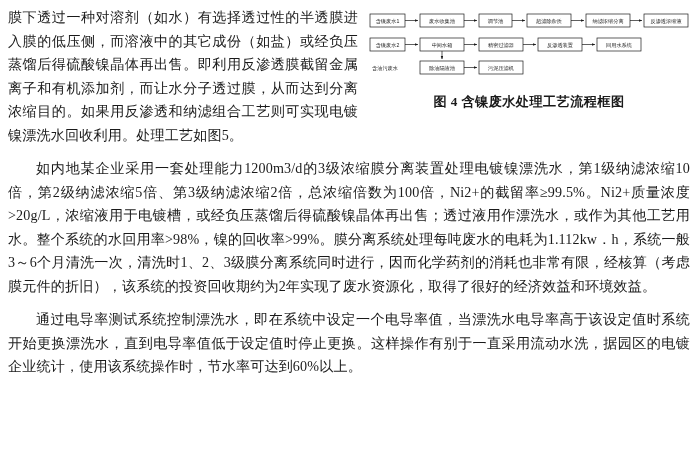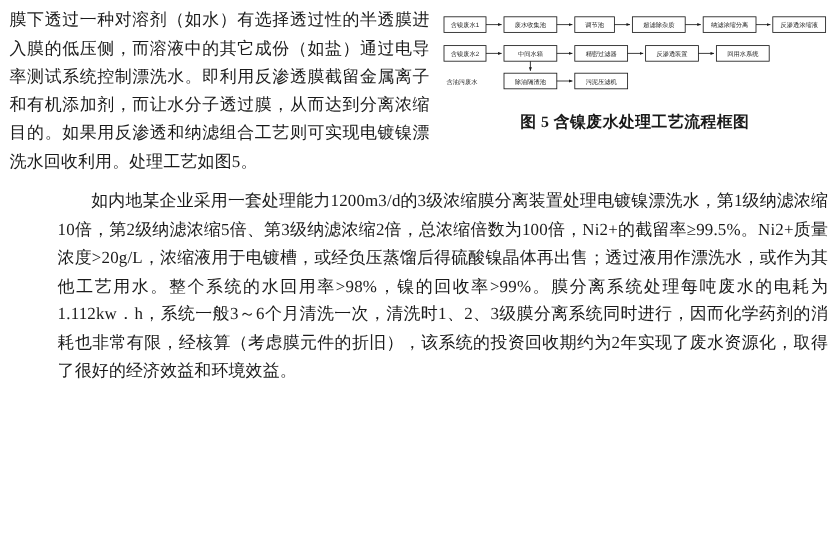--- a/index.html
+++ b/index.html
@@ -50,21 +50,20 @@
   p.body-text {
     margin: 0 0 1px 0;
     font-size: 14.1px;
     line-height: 23.5px;
     text-align: justify;
     text-justify: inter-ideograph;
     letter-spacing: 0.15px;
   }
   p.indent {
     text-indent: 28px;
-    margin-left: 40px;
   }
   .para-gap {
     height: 9px;
   }
   .clearer { clear: both; }
   
   .d-label {
     font-family: "Liberation Sans", sans-serif;
     font-size: 5.2px;
     fill: #1a1a1a;
@@ -129,30 +128,31 @@
             <text x="192" y="38.6">反渗透装置</text>
             <text x="251" y="38.6">回用水系统</text>
             <text x="74" y="61.6">除油隔渣池</text>
             <text x="133" y="61.6">污泥压滤机</text>
           </g>
           <g class="d-label" text-anchor="start" font-size="5.2">
             <text x="4" y="61.6">含油污废水</text>
           </g>
         </svg>
       </div>
-      <div class="fig-caption">图 5  含镍废水处理工艺流程框图</div>
+      <div class="fig-caption">图 4  含镍废水处理工艺流程框图</div>
     </div>
 
-    <p class="body-text">膜下透过一种对溶剂（如水）有选择透过性的半透膜进入膜的低压侧，而溶液中的其它成份（如盐）通过电导率测试系统控制漂洗水。即利用反渗透膜截留金属离子和有机添加剂，而让水分子透过膜，从而达到分离浓缩目的。如果用反渗透和纳滤组合工艺则可实现电镀镍漂洗水回收利用。处理工艺如图5。</p>
+    <p class="body-text">膜下透过一种对溶剂（如水）有选择透过性的半透膜进入膜的低压侧，而溶液中的其它成份（如盐）或经负压蒸馏后得硫酸镍晶体再出售。即利用反渗透膜截留金属离子和有机添加剂，而让水分子透过膜，从而达到分离浓缩目的。如果用反渗透和纳滤组合工艺则可实现电镀镍漂洗水回收利用。处理工艺如图5。</p>
   </div>
 
   <div class="clearer"></div>
   <div class="para-gap"></div>
 
   <p class="body-text indent">如内地某企业采用一套处理能力1200m3/d的3级浓缩膜分离装置处理电镀镍漂洗水，第1级纳滤浓缩10倍，第2级纳滤浓缩5倍、第3级纳滤浓缩2倍，总浓缩倍数为100倍，Ni2+的截留率≥99.5%。Ni2+质量浓度&gt;20g/L，浓缩液用于电镀槽，或经负压蒸馏后得硫酸镍晶体再出售；透过液用作漂洗水，或作为其他工艺用水。整个系统的水回用率&gt;98%，镍的回收率&gt;99%。膜分离系统处理每吨废水的电耗为1.112kw．h，系统一般3～6个月清洗一次，清洗时1、2、3级膜分离系统同时进行，因而化学药剂的消耗也非常有限，经核算（考虑膜元件的折旧），该系统的投资回收期约为2年实现了废水资源化，取得了很好的经济效益和环境效益。</p>
 
   <div class="para-gap"></div>
 
+  <p class="body-text indent">通过电导率测试系统控制漂洗水，即在系统中设定一个电导率值，当漂洗水电导率高于该设定值时系统开始更换漂洗水，直到电导率值低于设定值时停止更换。这样操作有别于一直采用流动水洗，据园区的电镀企业统计，使用该系统操作时，节水率可达到60%以上。</p>
 
   <div class="para-gap"></div>
 
 
 </div>
 
 </body></html>

